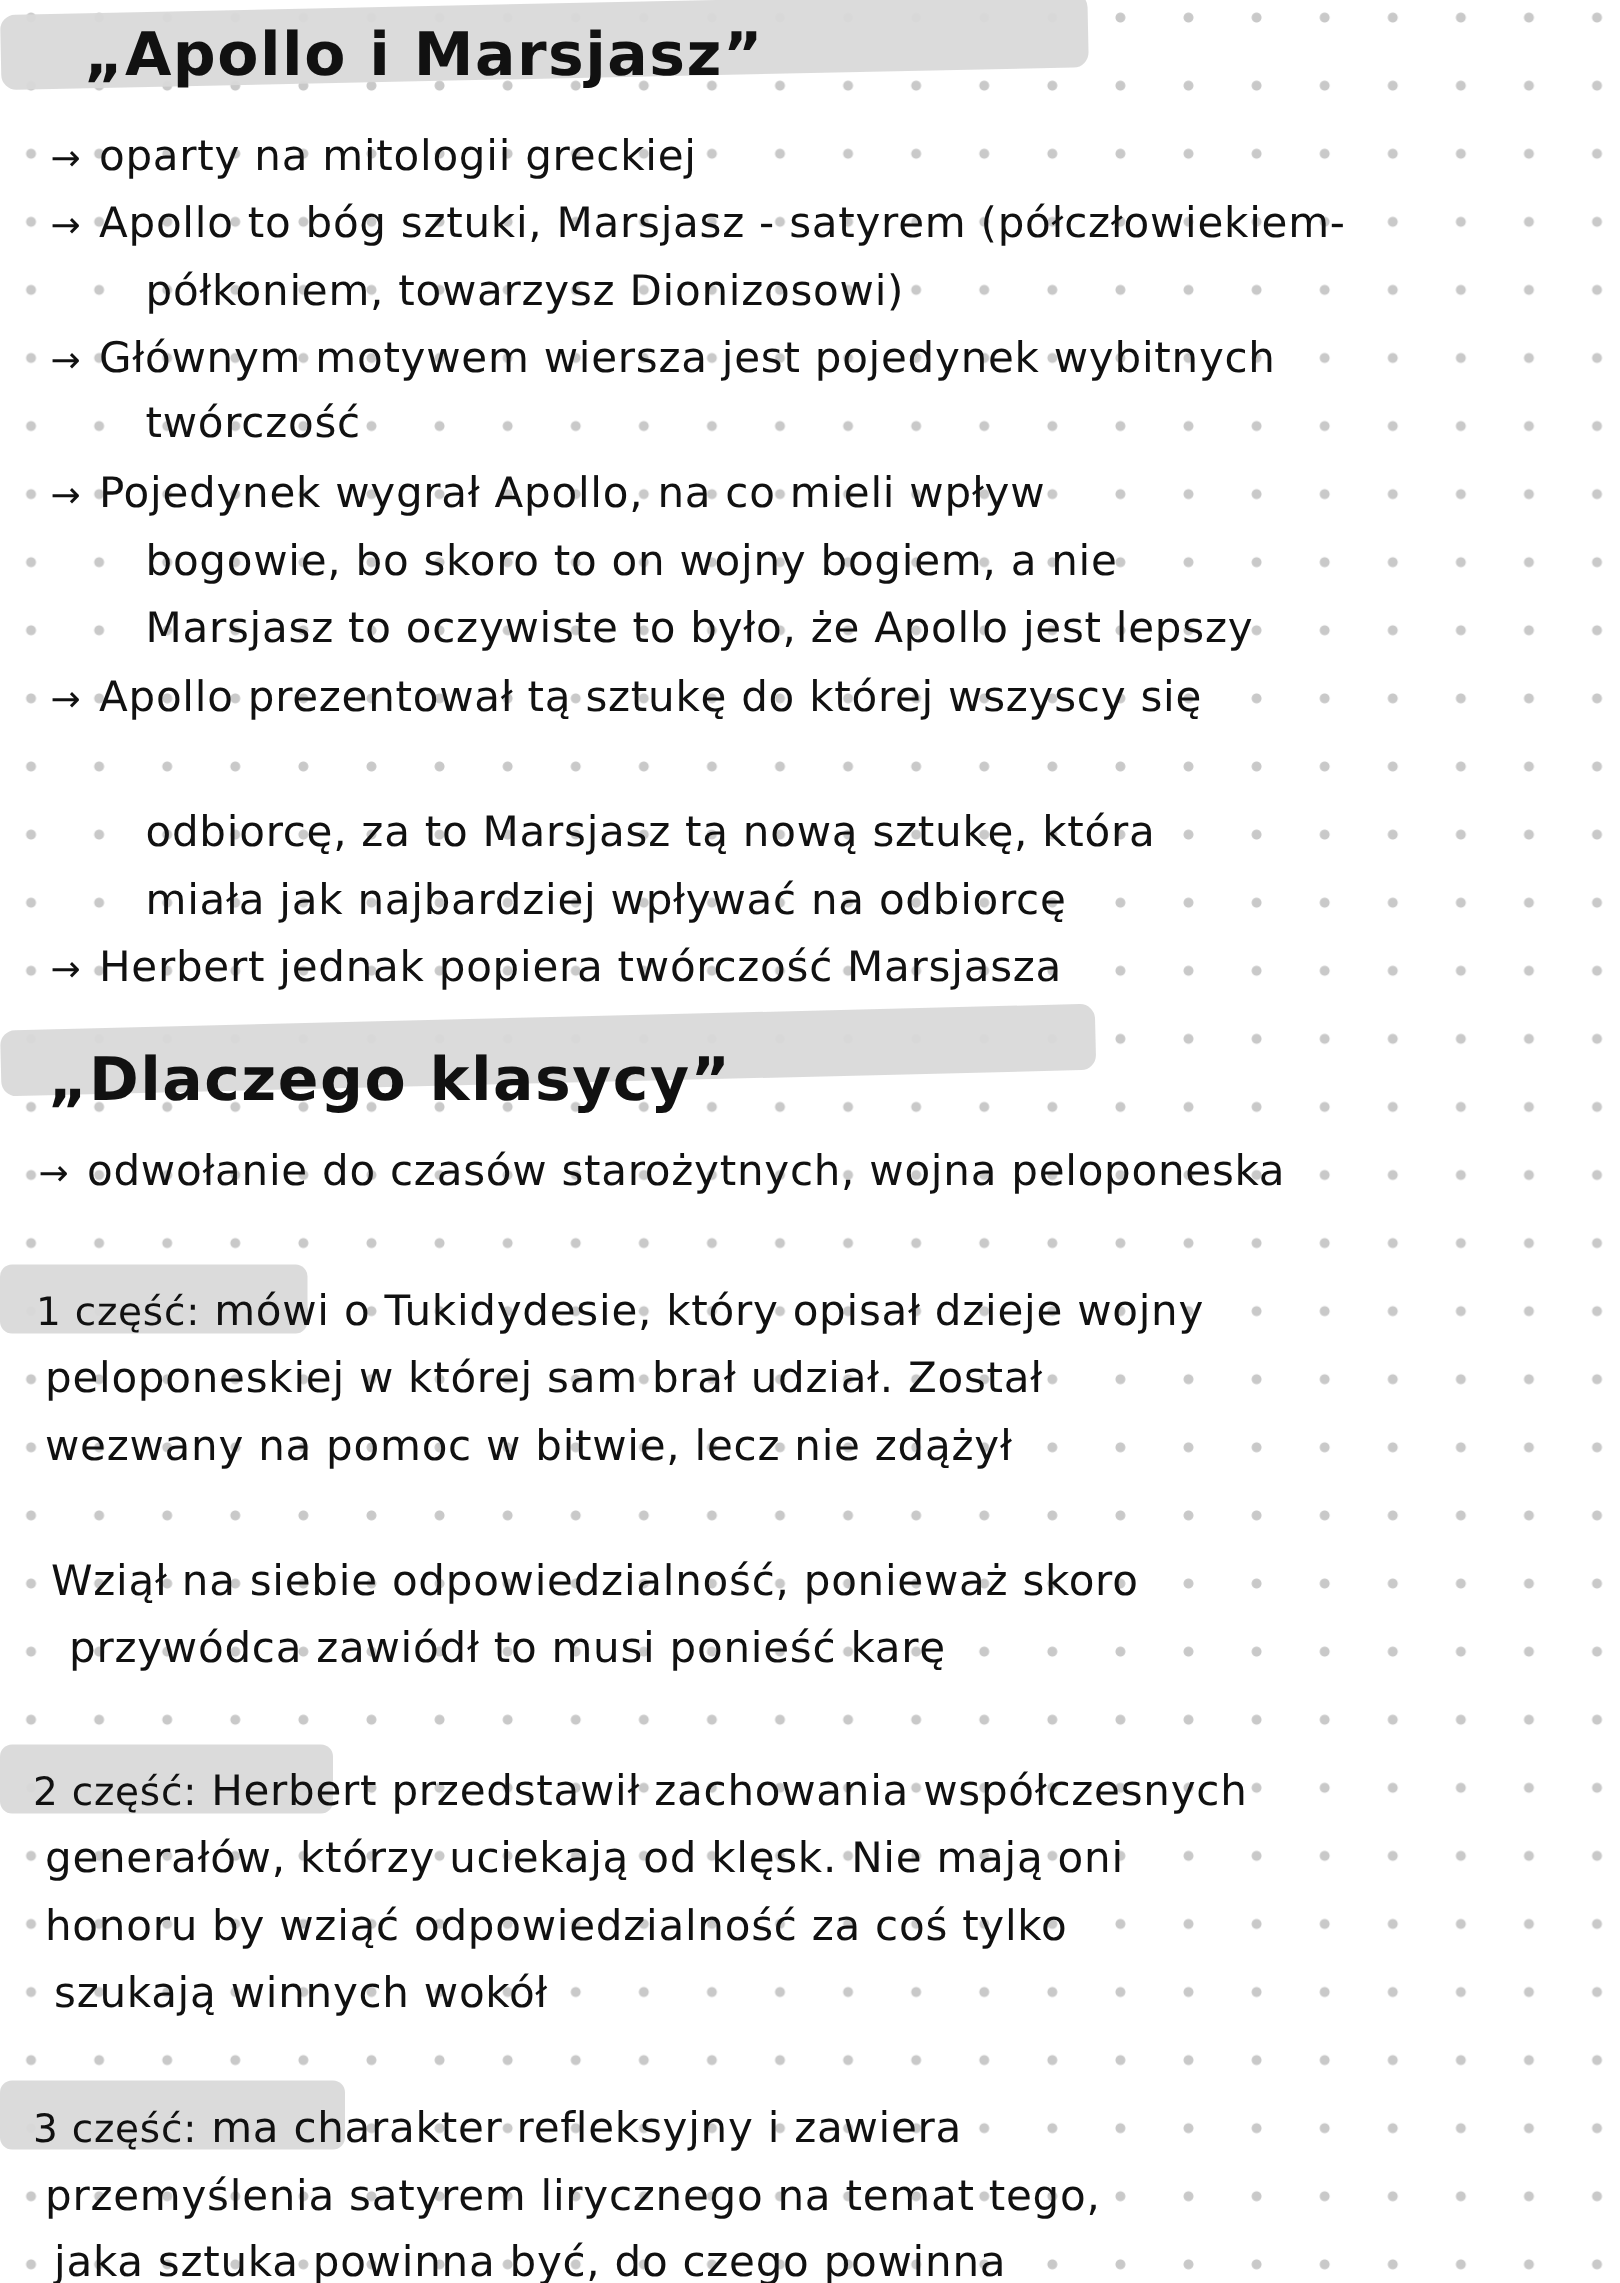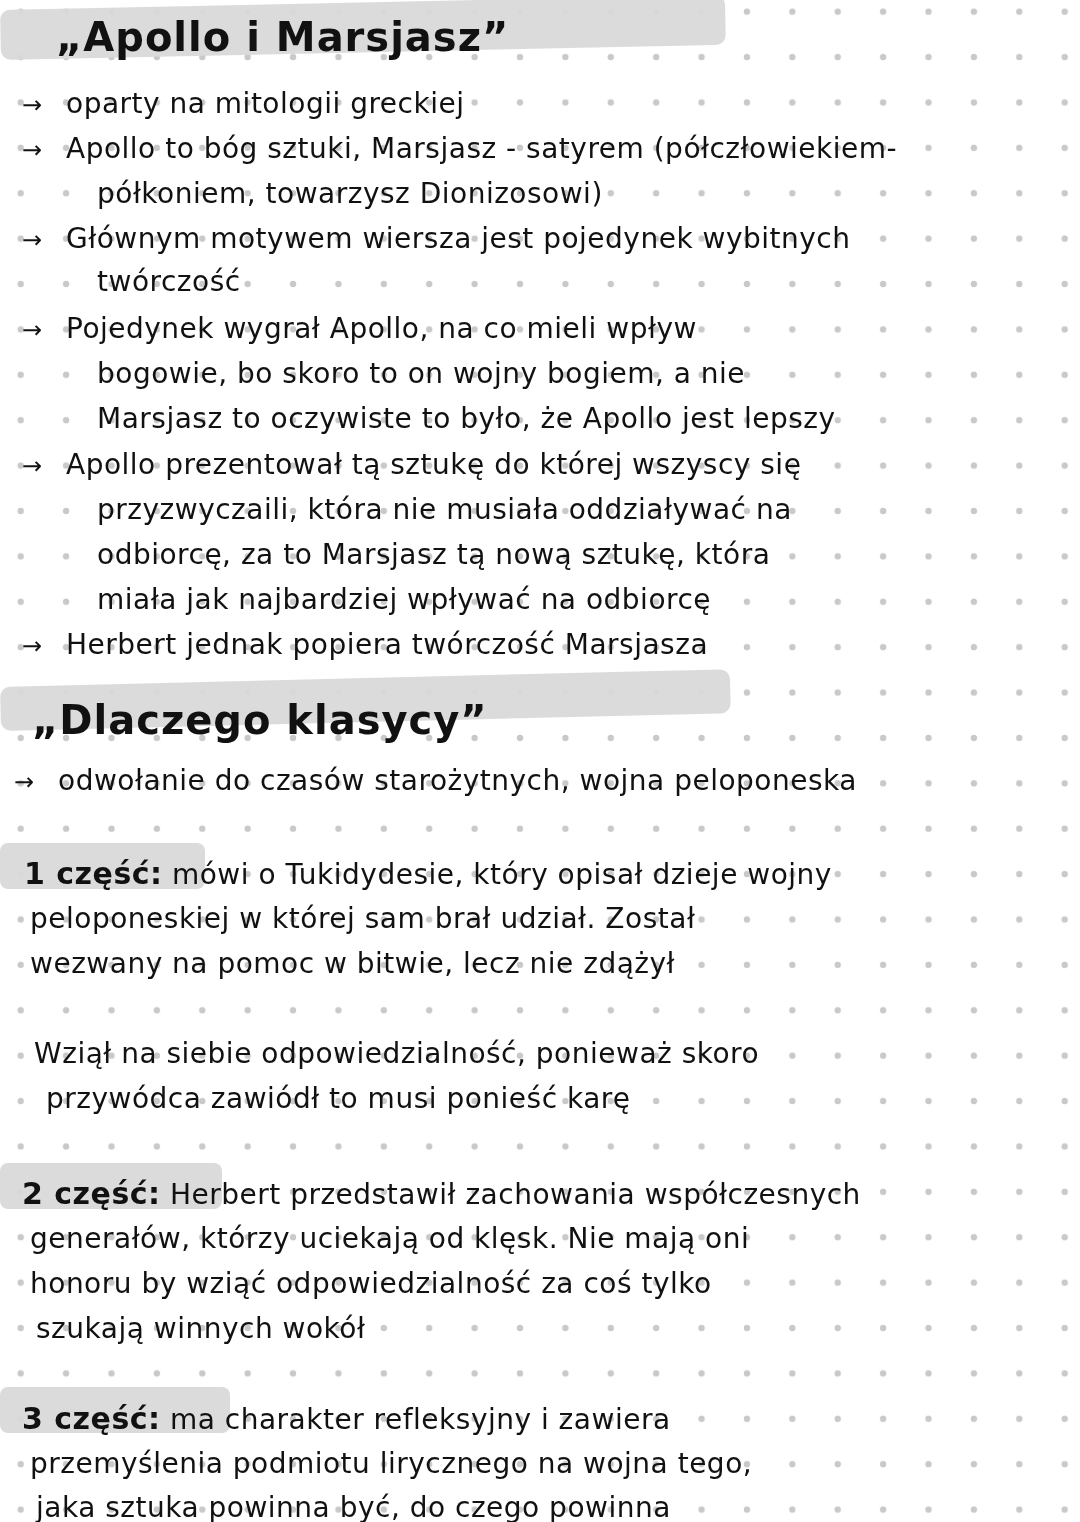--- a/index.html
+++ b/index.html
@@ -8,21 +8,21 @@
     height: 1522px;
     overflow: hidden;
     background-color: #ffffff;
     background-image: radial-gradient(circle, #c9c9c9 0 3px, transparent 3.6px);
     background-size: 45.4px 45.4px;
     background-position: -2px -11px;
     position: relative;
     font-family: "DejaVu Sans", sans-serif;
     color: #111111;
   }
-  .page { position: absolute; inset: 0; }
+  .page { position: absolute; inset: 0; text-align: center; }
   .hl {
     position: absolute;
     background: #d9d9d9;
     border-radius: 10px;
     opacity: 0.95;
   }
   .hl-title-1 { left: 0; top: 10px; width: 725px; height: 50px; transform: rotate(-1.2deg); transform-origin: left top; }
   .hl-title-2 { left: 0; top: 687px; width: 730px; height: 44px; transform: rotate(-1.4deg); transform-origin: left top; }
   .hl-part { left: 0; height: 46px; border-radius: 8px; }
   .hl-part-1 { top: 843px; width: 205px; }
@@ -43,21 +43,21 @@
   .line {
     position: absolute;
     left: 22px;
     font-size: 28px;
     line-height: 47px;
     white-space: nowrap;
     letter-spacing: 0.5px;
   }
   .line.indent { left: 66px; margin-left: 31px; }
   .arrow { display: inline-block; width: 44px; font-size: 24px; }
-  .part-label { font-weight: bold; font-size: 30px; }
+  .part-label { font-weight: normal; font-size: 26px; }
 </style>
 </head>
 <body>
 
 <div class="page">
 
   <div class="hl hl-title-1"></div>
   <div class="hl hl-title-2"></div>
   <div class="hl hl-part hl-part-1"></div>
   <div class="hl hl-part hl-part-2"></div>
@@ -67,37 +67,36 @@
 
   <div class="line" style="top:80px"><span class="arrow">→</span><span>oparty na mitologii greckiej</span></div>
   <div class="line" style="top:125px"><span class="arrow">→</span><span>Apollo to bóg sztuki, Marsjasz - satyrem (półczłowiekiem-</span></div>
   <div class="line indent" style="top:170px">półkoniem, towarzysz Dionizosowi)</div>
   <div class="line" style="top:215px"><span class="arrow">→</span><span>Głównym motywem wiersza jest pojedynek wybitnych</span></div>
   <div class="line indent" style="top:258px">twórczość</div>
   <div class="line" style="top:305px"><span class="arrow">→</span><span>Pojedynek wygrał Apollo, na co mieli wpływ</span></div>
   <div class="line indent" style="top:350px">bogowie, bo skoro to on wojny bogiem, a nie</div>
   <div class="line indent" style="top:395px">Marsjasz to oczywiste to było, że Apollo jest lepszy</div>
   <div class="line" style="top:441px"><span class="arrow">→</span><span>Apollo prezentował tą sztukę do której wszyscy się</span></div>
-  <div class="line indent" style="top:486px">przyzwyczaili, która nie musiała oddziaływać na</div>
   <div class="line indent" style="top:531px">odbiorcę, za to Marsjasz tą nową sztukę, która</div>
   <div class="line indent" style="top:576px">miała jak najbardziej wpływać na odbiorcę</div>
   <div class="line" style="top:621px"><span class="arrow">→</span><span>Herbert jednak popiera twórczość Marsjasza</span></div>
 
   <div class="title title-2">„Dlaczego klasycy”</div>
 
   <div class="line" style="top:757px; left:14px"><span class="arrow">→</span><span>odwołanie do czasów starożytnych, wojna peloponeska</span></div>
 
   <div class="line" style="top:850px; left:24px"><span class="part-label">1 część:</span> <span>mówi o Tukidydesie, który opisał dzieje wojny</span></div>
   <div class="line" style="top:895px; left:30px">peloponeskiej w której sam brał udział. Został</div>
   <div class="line" style="top:940px; left:30px">wezwany na pomoc w bitwie, lecz nie zdążył</div>
   <div class="line" style="top:1030px; left:34px">Wziął na siebie odpowiedzialność, ponieważ skoro</div>
   <div class="line" style="top:1075px; left:46px">przywódca zawiódł to musi ponieść karę</div>
 
   <div class="line" style="top:1170px; left:22px"><span class="part-label">2 część:</span> <span>Herbert przedstawił zachowania współczesnych</span></div>
   <div class="line" style="top:1215px; left:30px">generałów, którzy uciekają od klęsk. Nie mają oni</div>
   <div class="line" style="top:1260px; left:30px">honoru by wziąć odpowiedzialność za coś tylko</div>
   <div class="line" style="top:1305px; left:36px">szukają winnych wokół</div>
 
   <div class="line" style="top:1395px; left:22px"><span class="part-label">3 część:</span> <span>ma charakter refleksyjny i zawiera</span></div>
-  <div class="line" style="top:1440px; left:30px">przemyślenia podmiotu lirycznego na wojna tego,</div>
+  <div class="line" style="top:1440px; left:30px">przemyślenia satyrem lirycznego na temat tego,</div>
   <div class="line" style="top:1484px; left:36px">jaka sztuka powinna być, do czego powinna</div>
 
 </div>
 
 </body></html>

